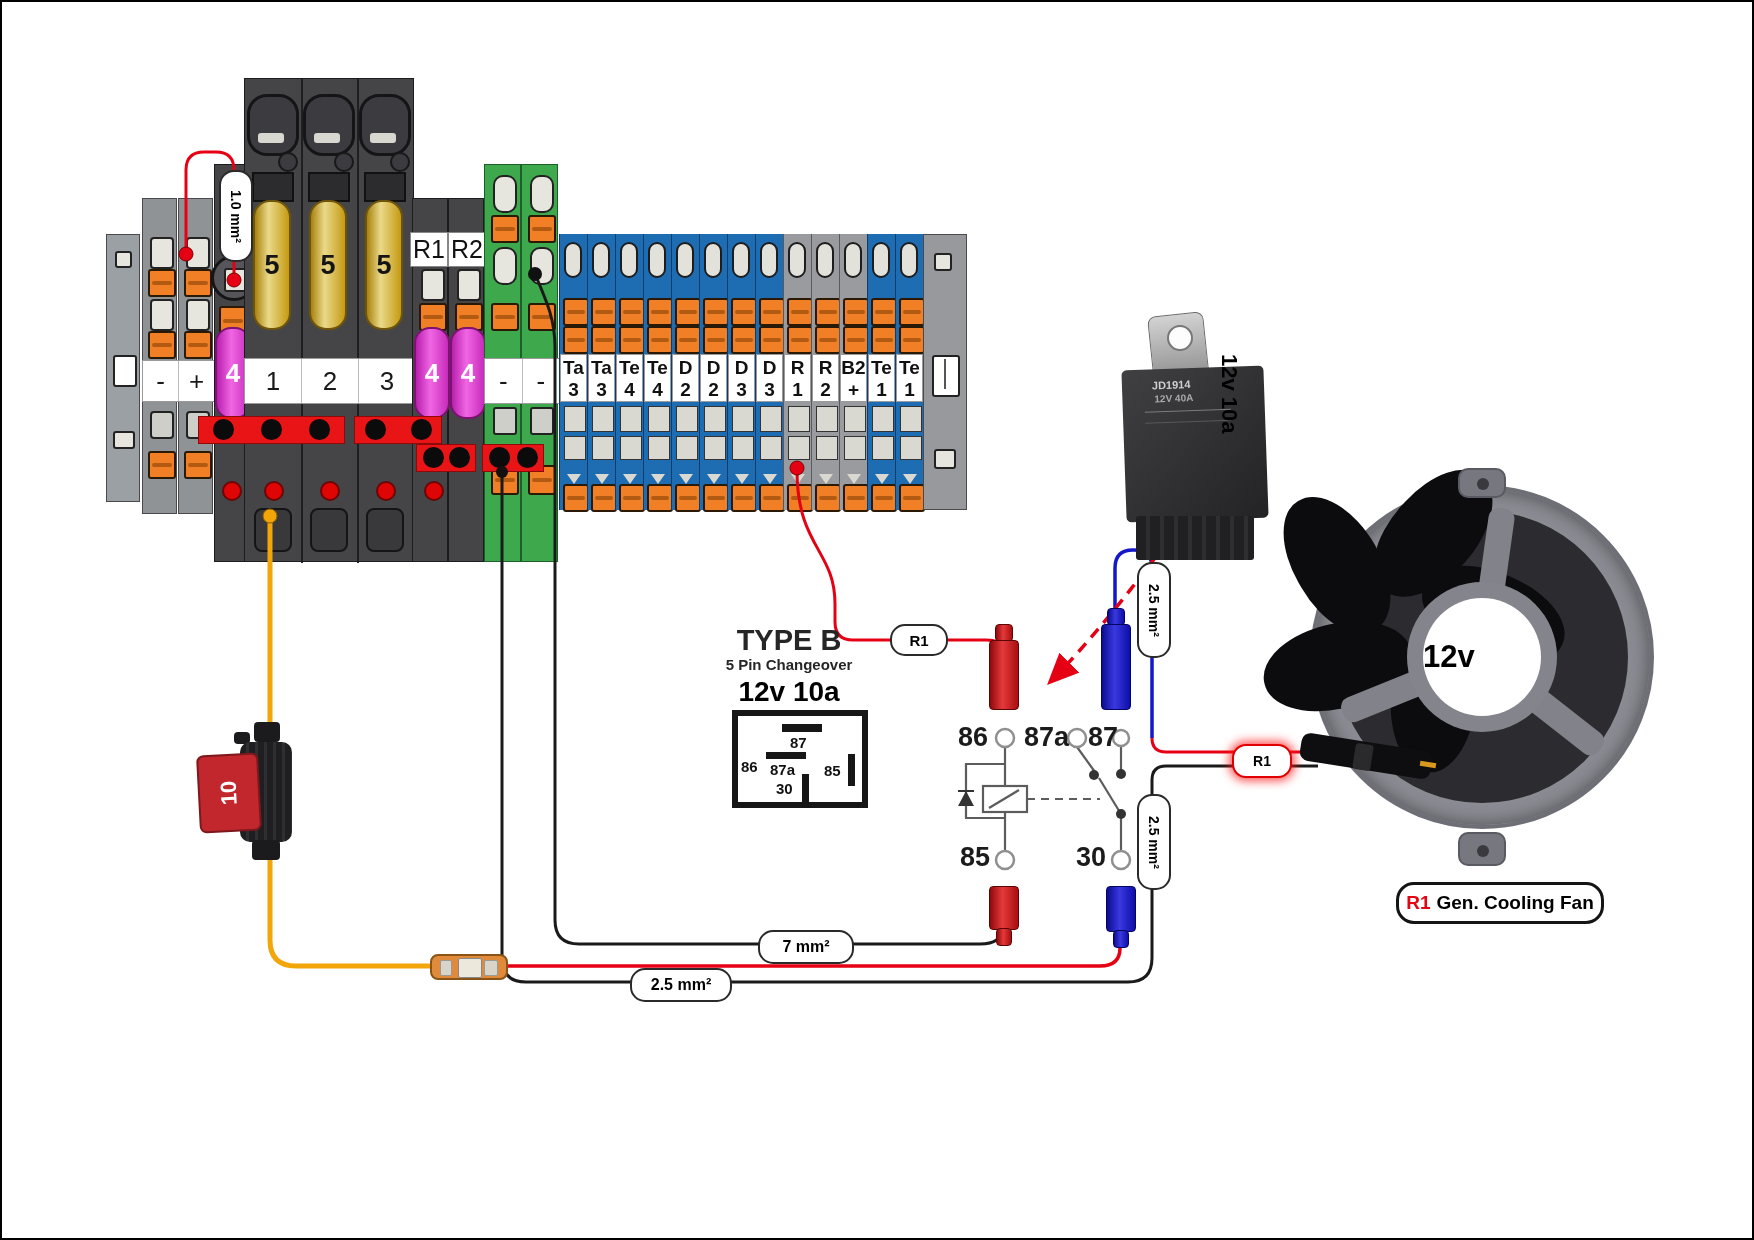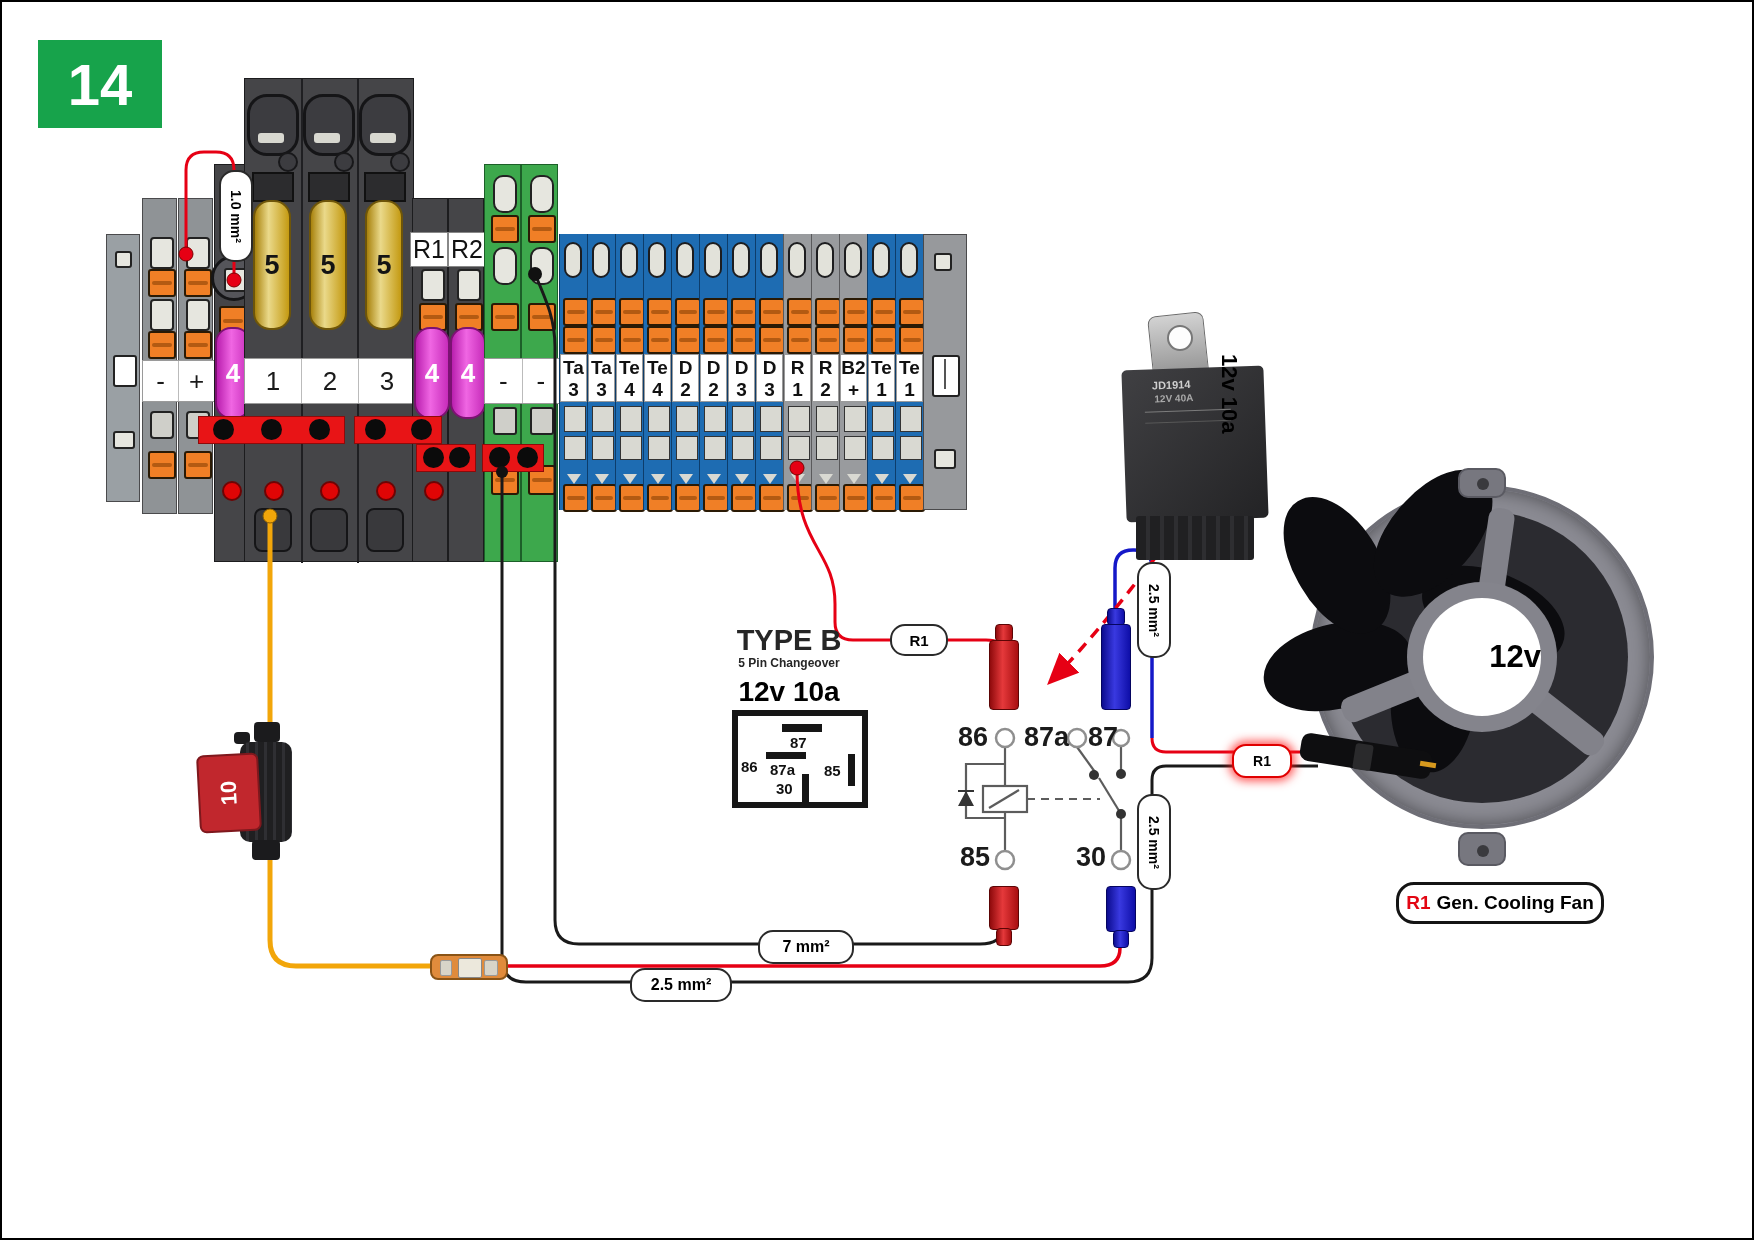--- a/index.html
+++ b/index.html
@@ -66,21 +66,21 @@
   .fan-ring{left:1308px;top:483px;width:344px;height:344px;border-radius:50%;
             background:#8b8b93;border:4px solid #6e6e76;box-sizing:border-box;
             box-shadow:inset 0 0 18px rgba(0,0,0,.45);}
   .fan-inner{left:1334px;top:509px;width:292px;height:292px;border-radius:50%;background:#2b2b30;}
   .blade{position:absolute;left:1405px;top:613px;width:150px;height:85px;background:#0c0c0f;
          border-radius:50% 48% 52% 50%;}
   .strut{position:absolute;left:1467px;top:655px;width:26px;height:150px;background:#82828a;
          border-radius:10px;transform-origin:13px 0;}
   .hubring{left:1405px;top:580px;width:150px;height:150px;border-radius:50%;background:#84848c;}
   .hub{left:1421px;top:596px;width:118px;height:118px;border-radius:50%;background:#fff;
-       display:flex;align-items:center;justify-content:flex-end;font-size:31px;font-weight:bold;color:#000;}
+       display:flex;align-items:center;justify-content:flex-start;font-size:31px;font-weight:bold;color:#000;}
   .ear{position:absolute;width:48px;height:30px;background:#77777f;border-radius:10px;
        border:2px solid #5a5a62;box-sizing:border-box;}
   .earhole{position:absolute;width:12px;height:12px;border-radius:50%;background:#3a3a3e;left:17px;top:8px;}
   .fan-tag{left:1394px;top:880px;width:202px;height:36px;background:#fff;border:3px solid #141414;
            border-radius:18px;display:flex;align-items:center;justify-content:center;
            font-size:19px;font-weight:bold;}
   .fan-tag .r1{color:#e30613;margin-right:6px;}
   
   .relay-tab{left:1148px;top:312px;width:54px;height:58px;border-radius:8px 8px 0 0;
              background:linear-gradient(#d2d2d2,#969696);border:1px solid #6b6b6b;
@@ -119,23 +119,20 @@
   .tcol .funnel{position:absolute;left:7px;top:240px;width:0;height:0;
                 border-left:7px solid transparent;border-right:7px solid transparent;
                 border-top:10px solid #d9d9d2;}
   .smallsq{position:absolute;background:#e6e6df;border:2px solid #222;border-radius:3px;}
 </style>
 </head>
 <body>
 
 <div id="canvas">
 
-  <div class="abs step-badge">
-    <span>14</span>
-  </div>
 
   <div class="abs blk-gray" style="left:104px;top:232px;width:34px;height:268px;background:#9aa0a4;">
     <div class="smallsq" style="left:8px;top:16px;width:13px;height:13px;"></div>
     <div class="smallsq" style="left:6px;top:120px;width:20px;height:28px;background:#fff;"></div>
     <div class="smallsq" style="left:6px;top:196px;width:18px;height:14px;"></div>
   </div>
 
   <div class="abs blk-gray" style="left:140px;top:196px;width:35px;height:316px;">
     <div class="hole-wht" style="left:7px;top:38px;width:20px;height:28px;"></div>
     <div class="clamp" style="left:5px;top:70px;width:24px;height:24px;"></div>
@@ -522,21 +519,21 @@
   <div class="abs conn conn-red" style="left:993px;top:622px;width:16px;height:16px;"></div>
   <div class="abs conn conn-red" style="left:987px;top:638px;width:28px;height:68px;"></div>
   <div class="abs conn conn-blue" style="left:1105px;top:606px;width:16px;height:16px;"></div>
   <div class="abs conn conn-blue" style="left:1099px;top:622px;width:28px;height:84px;"></div>
   <div class="abs conn conn-red" style="left:987px;top:884px;width:28px;height:42px;"></div>
   <div class="abs conn conn-red" style="left:994px;top:926px;width:14px;height:16px;"></div>
   <div class="abs conn conn-blue" style="left:1104px;top:884px;width:28px;height:44px;"></div>
   <div class="abs conn conn-blue" style="left:1111px;top:928px;width:14px;height:16px;"></div>
 
   <div class="abs spec-title" style="left:712px;top:622px;width:150px;font-size:29px;">TYPE B</div>
-  <div class="abs spec-title" style="left:702px;top:654px;width:170px;font-size:12px;">5 Pin Changeover</div>
+  <div class="abs spec-title" style="left:702px;top:654px;width:170px;font-size:15px;">5 Pin Changeover</div>
   <div class="abs spec-title" style="left:712px;top:674px;width:150px;font-size:28px;color:#000;">12v 10a</div>
   <div class="abs pinbox">
     <div class="pinbar" style="left:44px;top:8px;width:40px;height:8px;"></div>
     <div class="pintxt" style="left:52px;top:18px;">87</div>
     <div class="pinbar" style="left:28px;top:36px;width:40px;height:7px;"></div>
     <div class="pintxt" style="left:32px;top:45px;">87a</div>
     <div class="pintxt" style="left:3px;top:42px;">86</div>
     <div class="pintxt" style="left:86px;top:46px;">85</div>
     <div class="pinbar" style="left:110px;top:38px;width:7px;height:32px;"></div>
     <div class="pintxt" style="left:38px;top:64px;">30</div>

